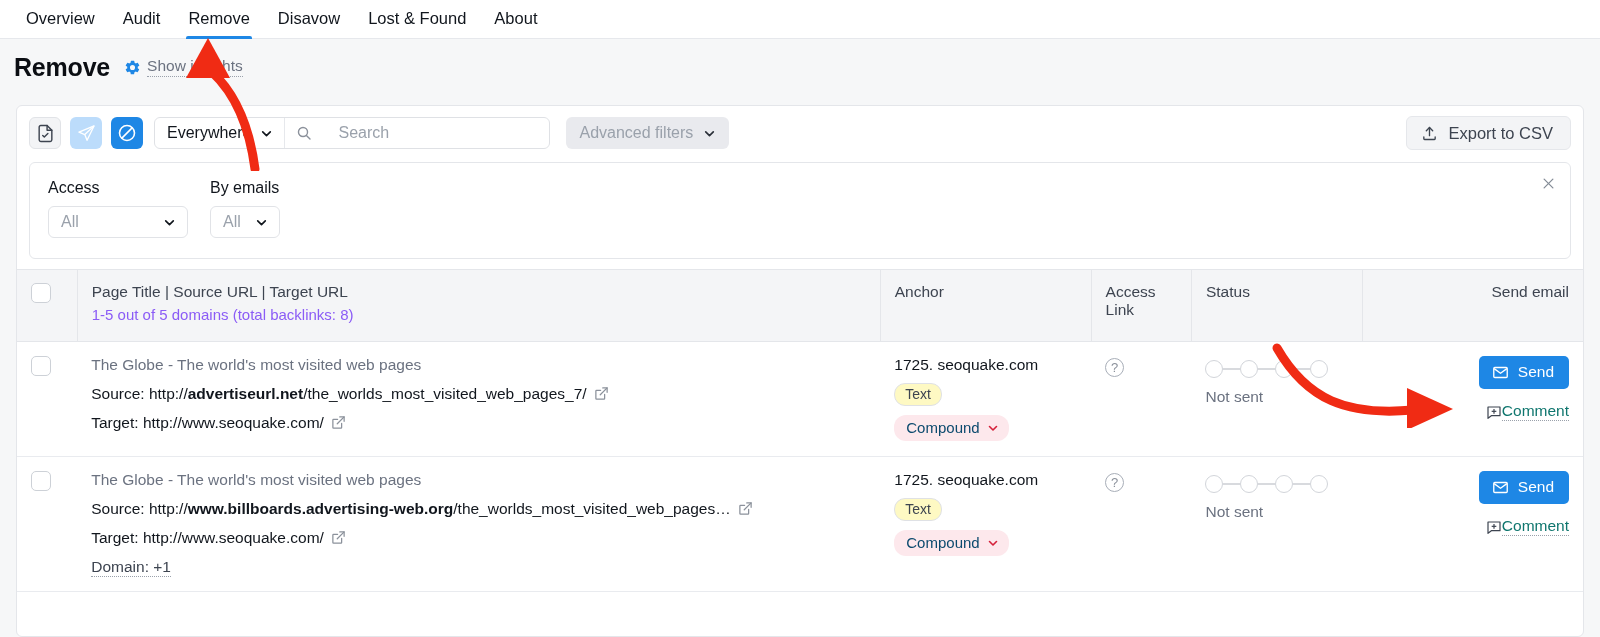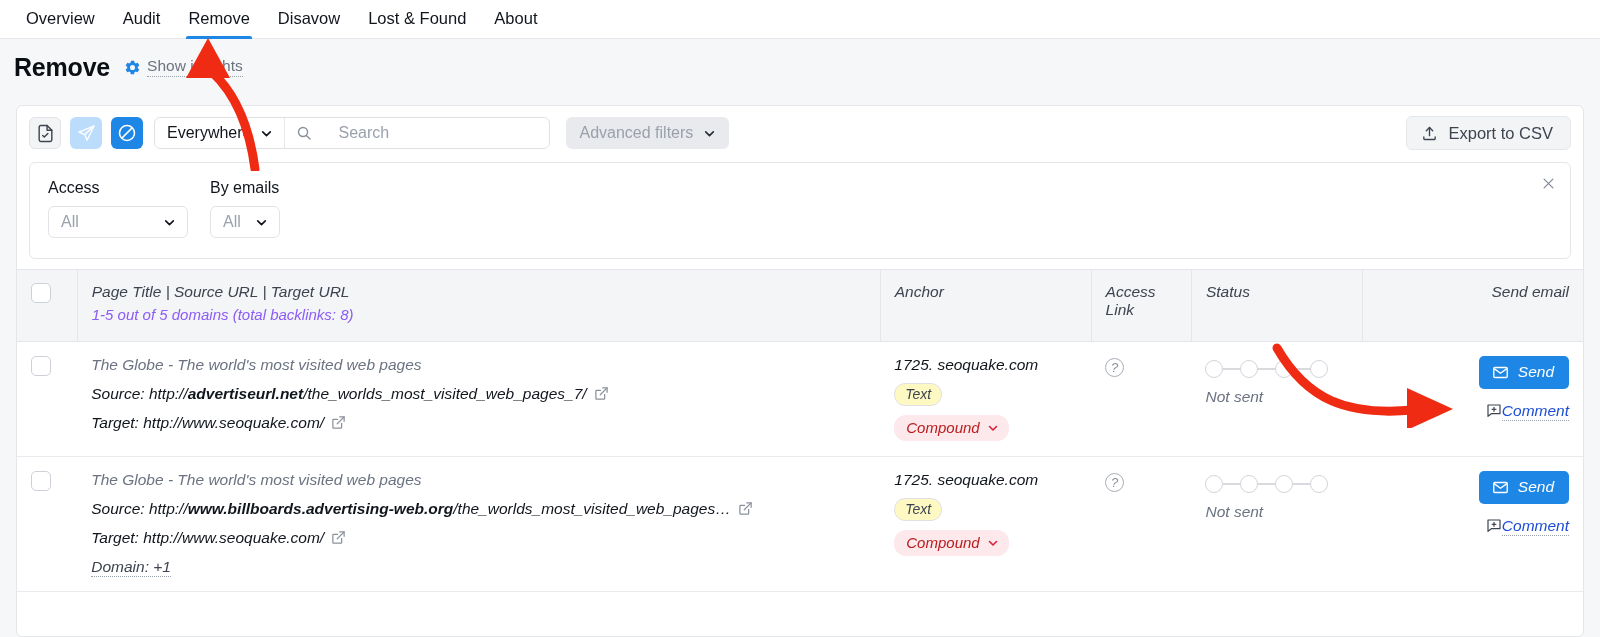--- a/index.html
+++ b/index.html
@@ -222,21 +222,21 @@
     top: 10px; right: 12px;
     width: 20px; height: 20px;
     display: flex; align-items: center; justify-content: center;
     color: #868d98;
     cursor: pointer;
     font-size: 17px;
     line-height: 1;
   }
 
   
-  .tbl { width: 100%; border-collapse: collapse; table-layout: fixed; font-style: italic; }
+  .tbl { width: 100%; border-collapse: collapse; table-layout: fixed; }
   .tbl thead th {
     background: #f4f5f7;
     border-top: 1px solid #e4e6ea;
     border-bottom: 1px solid #e4e6ea;
     border-left: 1px solid #e4e6ea;
     font-weight: normal;
     font-size: 15.5px;
     color: #3d4450;
     text-align: left;
     vertical-align: top;
@@ -295,21 +295,21 @@
     background: #fef9c3;
     margin-bottom: 9px;
   }
   .tag-compound {
     display: inline-flex;
     align-items: center;
     gap: 7px;
     border-radius: 12px;
     padding: 4px 10px 5px 12px;
     font-size: 15px;
-    color: #b91c1c;
+    color: #0c4a6e;
     background: #fde8ec;
     cursor: pointer;
   }
   .qmark {
     width: 19px; height: 19px;
     border-radius: 50%;
     border: 1.4px solid #a8aeb8;
     color: #8b919b;
     font-size: 13px;
     display: flex; align-items: center; justify-content: center;
@@ -336,23 +336,23 @@
     background: #1e87e5;
     color: #fff;
     border-radius: 5px;
     padding: 7px 15px 8px 13px;
     font-size: 15.5px;
     cursor: pointer;
     border: 0;
     font-family: "Liberation Sans", sans-serif;
   }
   .comment-btn {
-    display: inline-flex; gap: 0;
+    display: inline-flex; align-items: center; gap: 0;
     font-size: 15.5px;
-    color: #1d4ed8;
+    color: #0f766e;
     cursor: pointer;
   }
   .comment-btn span.lbl { border-bottom: 1px dotted #9aa1ab; }
 
   
   .annot { position: absolute; pointer-events: none; }
   #arrow-top { left: 150px; top: 26px; }
   #arrow-send { left: 1255px; top: 338px; }
 </style>
 </head>

